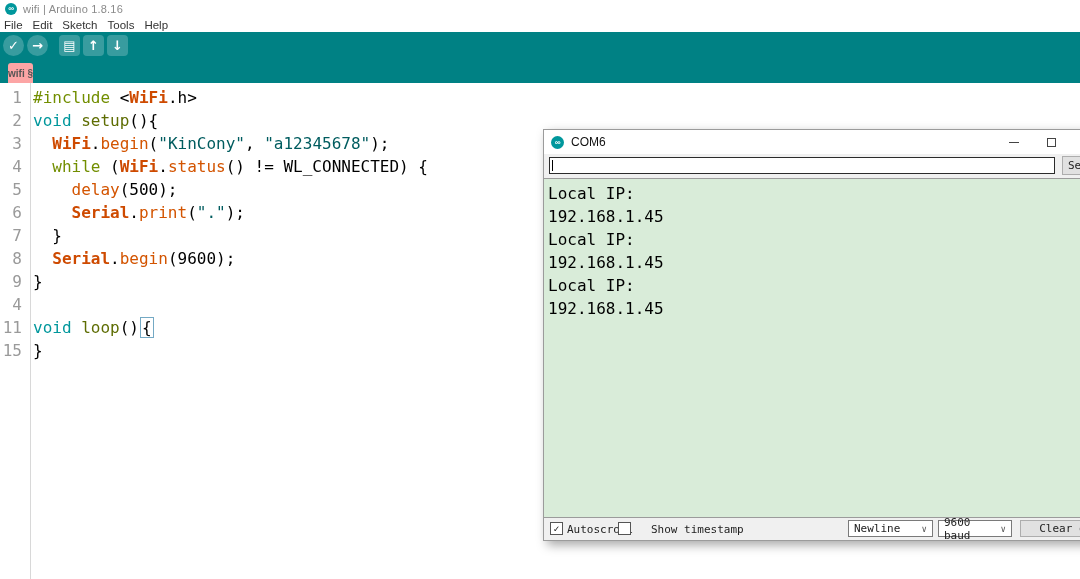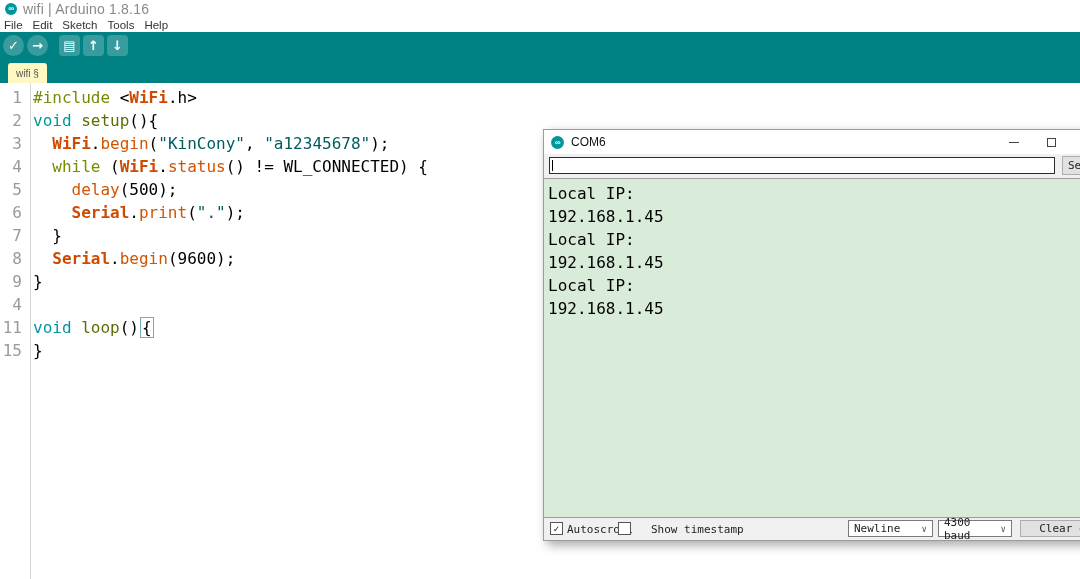--- a/index.html
+++ b/index.html
@@ -4,36 +4,36 @@
 <style>
   * { margin:0; padding:0; box-sizing:border-box; }
   html,body { width:1080px; height:579px; overflow:hidden; background:#fff;
               font-family:"Liberation Sans", sans-serif; }
   .viewport { position:relative; width:1080px; height:579px; overflow:hidden; background:#fff; }
 
   
   .titlebar { height:17px; display:flex; align-items:center; padding-left:5px; background:#fff; }
   .app-icon { width:12px; height:12px; border-radius:50%; background:#00979C; color:#fff;
               font-size:8px; line-height:12px; text-align:center; font-weight:bold; margin-right:6px; }
-  .title-text { font-size:14px; color:#8a8a8a; letter-spacing:.2px;text-align:center; }
+  .title-text { font-size:11px; color:#8a8a8a; letter-spacing:.2px;text-align:center; }
 
   .menubar { height:15px; display:flex; align-items:center; padding-left:4px; background:#fff; }
   .menu-item { font-size:11.5px; color:#333; margin-right:10px; cursor:default; }
 
   .toolbar { height:27px; background:#008184; display:flex; align-items:center; padding-left:3px; }
   .tb-btn { width:21px; height:21px; margin-right:3px; display:flex; align-items:center; justify-content:center;
             color:#fff; font-size:13px; font-weight:bold; }
   .tb-circle { border-radius:50%; background:rgba(255,255,255,.22); }
   .tb-square { border-radius:4px; background:rgba(255,255,255,.22); }
   .tb-gap { margin-left:8px; }
   .tb-glyph { font-family:"DejaVu Sans", sans-serif; }
 
   .tabbar { height:24px; background:#008184; display:flex; align-items:flex-end; padding-left:8px; }
-  .tab { height:20px; background:#fef9c3; border-radius:3px 3px 0 0; padding:0 8px;
-         font-size:10px; color:#555; display:flex; align-items:center; }
+  .tab { height:20px; background:#fca5a5; border-radius:3px 3px 0 0; padding:0 0;
+         font-size:10px; color:#555; display:flex; align-items:center;font-weight:bold; }
 
   
   .editor { position:relative; height:496px; background:#fff; padding-top:3px;
             font-family:"DejaVu Sans Mono", monospace; font-size:16px; line-height:23px; }
   .gutter-sep { position:absolute; left:30px; top:0; bottom:0; width:1px; background:#d8d8d8; }
   .code-line { display:flex; height:23px; white-space:pre; }
   .lnum { width:27px; padding-right:5px; text-align:right; color:#9a9a9a; flex:none; }
   .ltext { padding-left:6px; color:#000; }
   .pln { color:#000; }
   .kw  { color:#00979C; }
@@ -170,20 +170,20 @@
     <div class="sm-bottombar">
       <span class="sm-cb sm-cb1">✓</span>
       <span class="sm-cb-label sm-lbl1">Autoscroll</span>
       <span class="sm-cb sm-cb2"></span>
       <span class="sm-cb-label sm-lbl2">Show timestamp</span>
       <span class="sm-select sm-sel1">
         <span>Newline</span>
         <span class="sm-chev">∨</span>
       </span>
       <span class="sm-select sm-sel2">
-        <span>4300 baud</span>
+        <span>9600 baud</span>
         <span class="sm-chev">∨</span>
       </span>
       <button class="sm-clear">Clear output</button>
     </div>
   </div>
 
 </div>
 
 </body></html>

